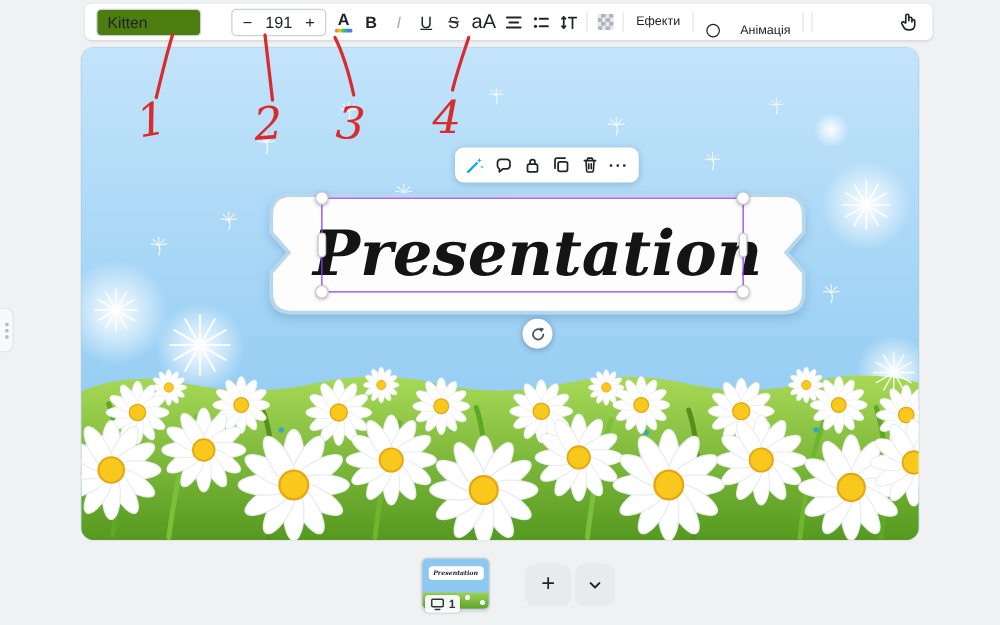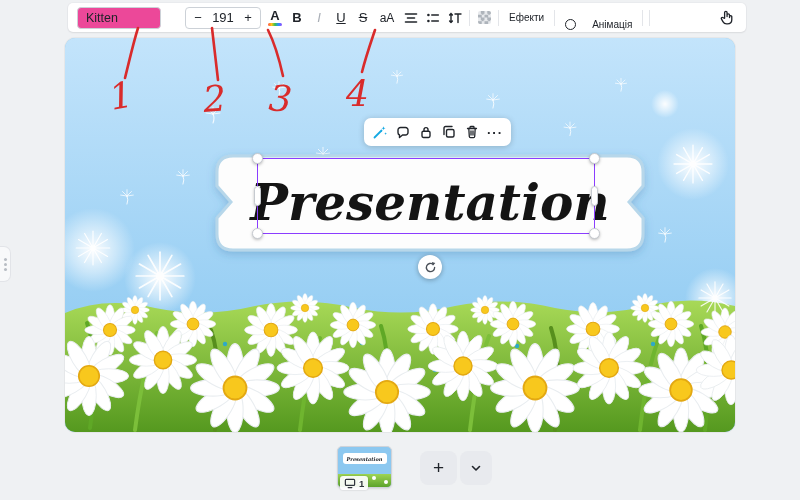--- a/index.html
+++ b/index.html
@@ -4,32 +4,32 @@
 <style>
   * { box-sizing: border-box; margin: 0; padding: 0; }
   html,body { width:800px; height:500px; overflow:hidden; }
   body { background:#eff1f3; font-family:"Liberation Sans",sans-serif; position:relative; cursor:default; color:#20242a; }
   button { border:none; background:none; font:inherit; color:inherit; cursor:pointer; }
 
   
   .topbar { position:absolute; left:68px; top:3px; width:678px; height:29px; background:#fff;
             border-radius:5px; box-shadow:0 1px 2px rgba(0,0,0,.07), 0 0 0 1px #e9ebee;
             display:flex; align-items:center; padding:0 9px; z-index:10; }
-  .font-box { width:84px; height:22px; border:1px solid #ccd1d7; border-radius:4px; background:#ec4899;
+  .font-box { width:84px; height:22px; border:1px solid #ccd1d7; border-radius:4px; background:#4d7c0f;
               display:flex; align-items:center; padding:0 8px; font-size:12.5px; margin-right:24px; flex:none; }
   .size-box { width:76px; height:22px; border:1px solid #ccd1d7; border-radius:4px;
               display:flex; align-items:center; justify-content:space-between; padding:0 5px; margin-right:3px; flex:none; font-size:13px; }
   .sz { width:14px; text-align:center; line-height:1; }
   .tbtn { width:22px; height:24px; display:flex; flex-direction:column; align-items:center; justify-content:center;
           border-radius:4px; flex:none; font-size:13px; line-height:1; }
   .bold { font-weight:700; }
   .italic { font-style:italic; color:#a9aeb6; }
   .underline { text-decoration:underline; }
   .strike { text-decoration:line-through; }
-  .case { width:26px; font-size:12px; }
+  .case { width:26px; font-size:16px; }
   .colA { font-weight:700; font-size:13px; }
   .rainbow { width:14px; height:3px; border-radius:2px; margin-top:1px;
              background:linear-gradient(90deg,#ff4d42,#ffc61a,#37c24f,#2e8cff,#9b4dff); }
   .checker { width:13px; height:13px; border-radius:2px;
              background:repeating-conic-gradient(#aeb4bb 0% 25%, #e7e9ec 0% 50%);
              background-size:6.5px 6.5px; }
   .sep { width:1px; height:16px; background:#e3e5e9; margin:0 3px; flex:none; }
   .txtbtn { font-size:10px; padding:0 7px; height:24px; border-radius:4px; white-space:nowrap; flex:none; }
   .anim { display:flex; align-items:flex-end; gap:16px; }
   .ring { width:11px; height:11px; border:1.6px solid #20242a; border-radius:50%; flex:none; }

